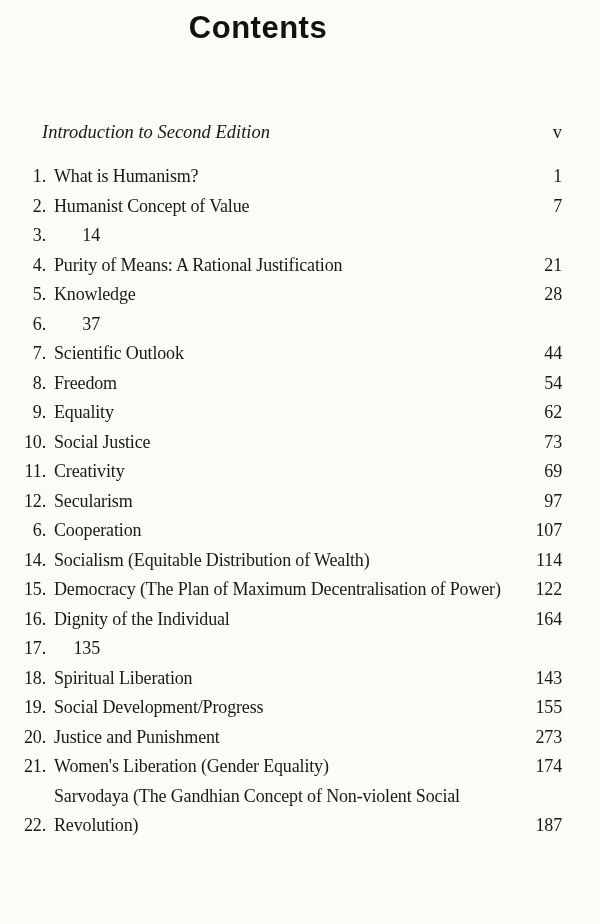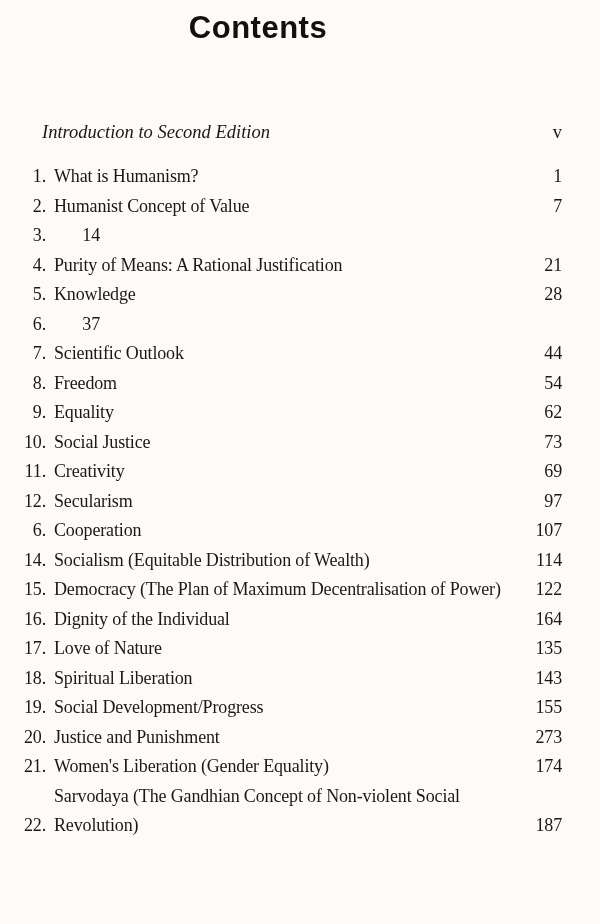--- a/index.html
+++ b/index.html
@@ -161,21 +161,20 @@
         <span class="ch-title">Democracy (The Plan of Maximum Decentralisation of Power)</span>
         <span class="ch-page">122</span>
       </div>
       <div class="ch-row">
         <span class="ch-num">16.</span>
         <span class="ch-title">Dignity of the Individual</span>
         <span class="ch-page">164</span>
       </div>
       <div class="ch-row">
         <span class="ch-num">17.</span>
-        <span class="ch-title">Love of Nature</span>
         <span class="ch-page">135</span>
       </div>
       <div class="ch-row">
         <span class="ch-num">18.</span>
         <span class="ch-title">Spiritual Liberation</span>
         <span class="ch-page">143</span>
       </div>
       <div class="ch-row">
         <span class="ch-num">19.</span>
         <span class="ch-title">Social Development/Progress</span>

